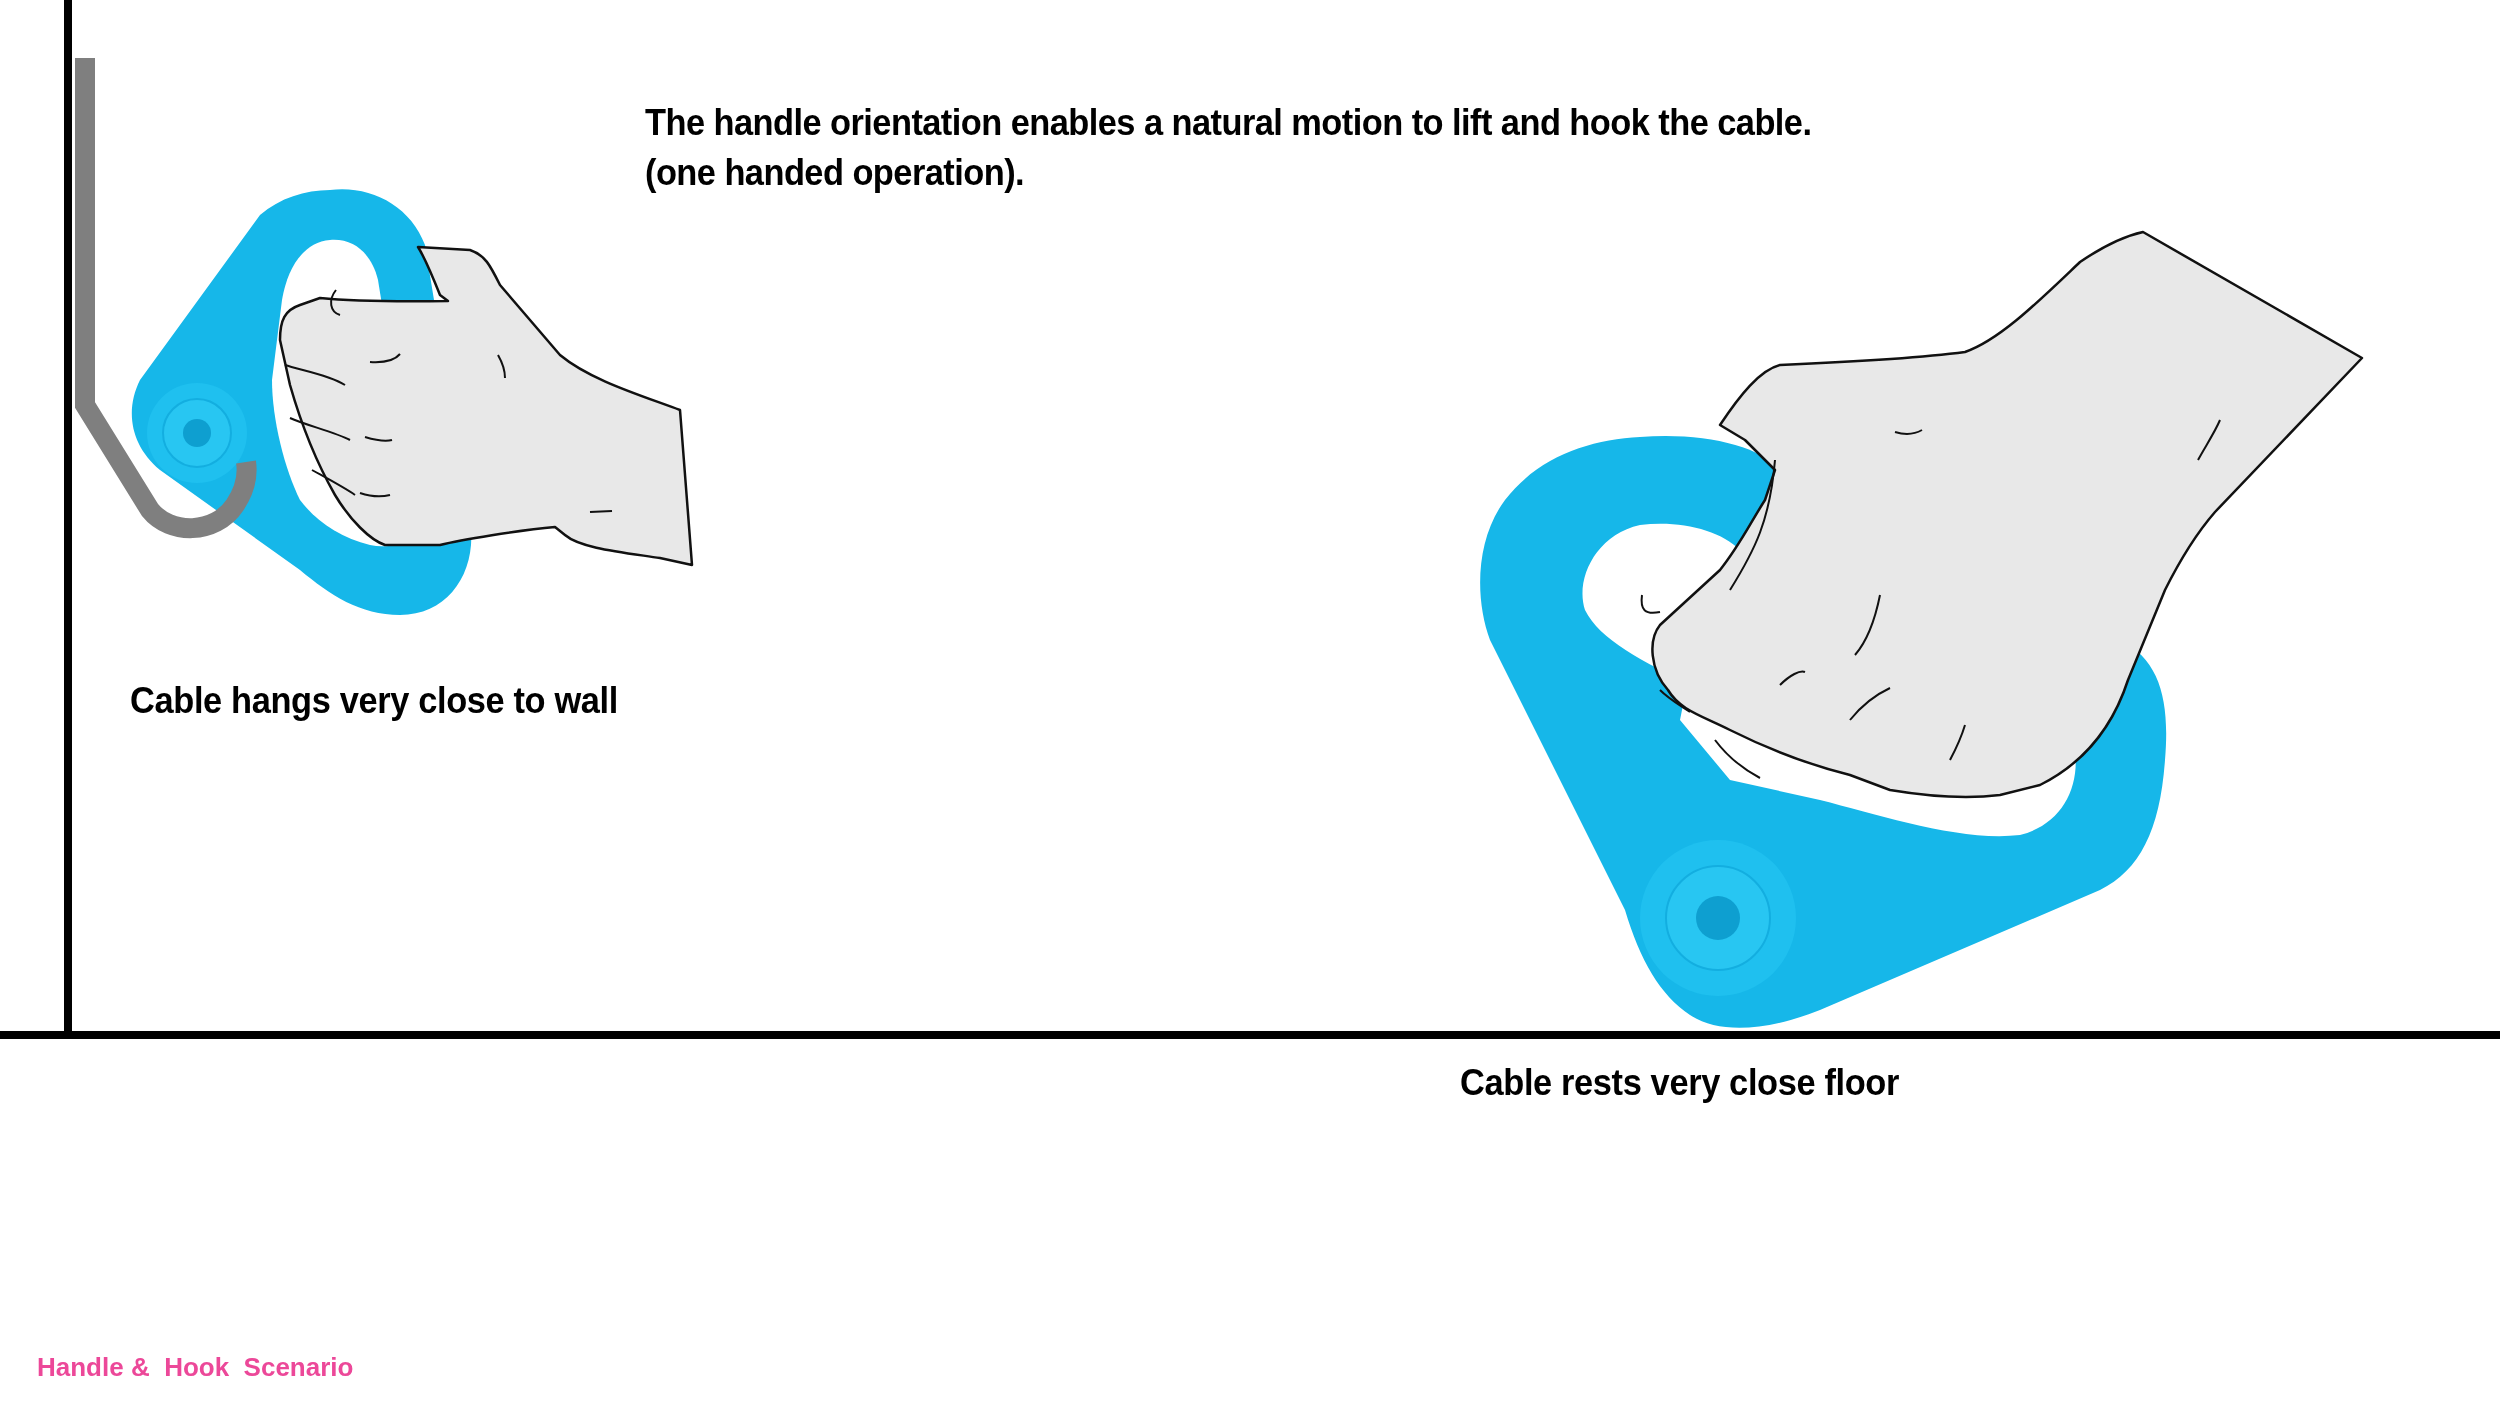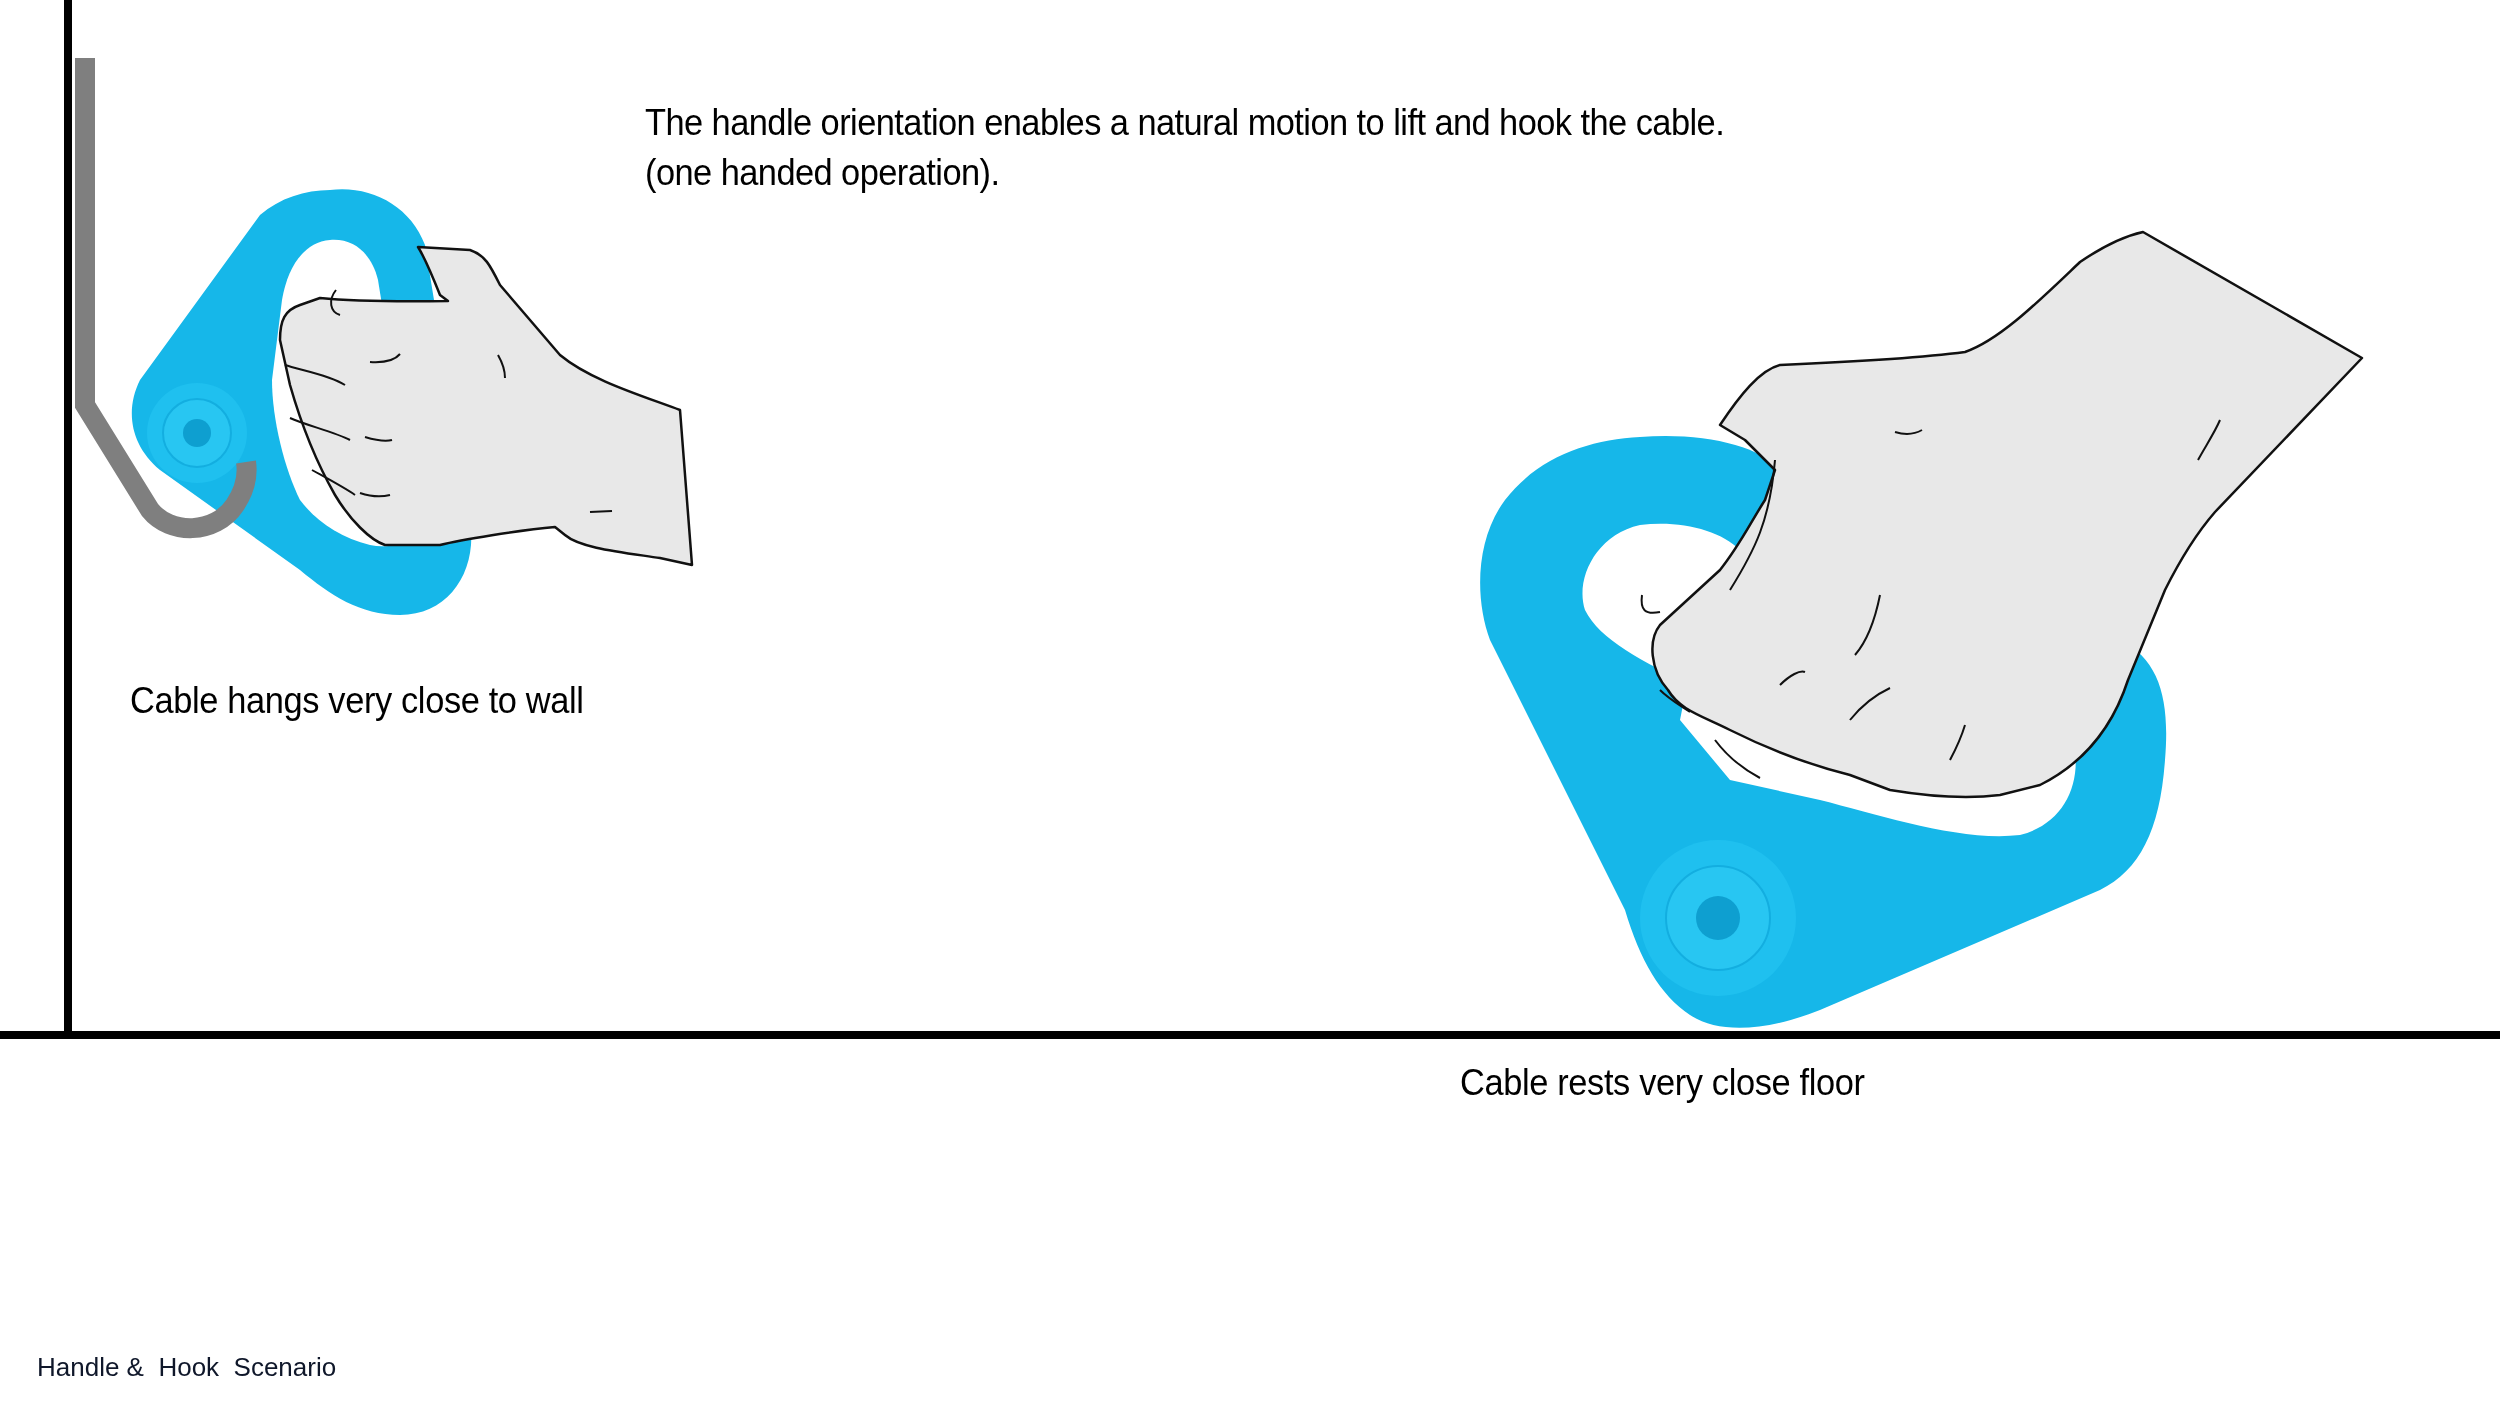--- a/index.html
+++ b/index.html
@@ -1,22 +1,22 @@
 <!DOCTYPE html>
 <html><head>
 <meta charset="utf-8">
 <style>
   html, body { margin: 0; padding: 0; background: #ffffff; }
   body { width: 2500px; height: 1406px; position: relative; overflow: hidden; font-family: "Liberation Sans", "DejaVu Sans", sans-serif; }
-  .canvas { position: absolute; left: 0; top: 0; width: 2088px; height: 1406px; }
+  .canvas { position: absolute; left: 0; top: 0; width: 2088px; height: 1406px; font-weight: bold; }
   .text { position: absolute; color: #000; font-family: "Liberation Sans", "DejaVu Sans", sans-serif; white-space: nowrap; }
   .headline { left: 645px; top: 98px; font-size: 37px; line-height: 50px; letter-spacing: -0.6px; transform: scaleX(0.93); transform-origin: left top; }
   .caption-wall { left: 130px; top: 680px; font-size: 37px; letter-spacing: -0.4px; transform: scaleX(0.93); transform-origin: left top; }
   .caption-floor { left: 1460px; top: 1062px; font-size: 37px; letter-spacing: -0.4px; transform: scaleX(0.93); transform-origin: left top; }
-  .footer { position: absolute; left: 37px; top: 1352px; font-size: 26px; color: #0f172a; white-space: pre; }
+  .footer { position: absolute; left: 37px; top: 1352px; font-size: 26px; color: #ec4899; white-space: pre; }
 </style>
 </head>
 <body>
 
 <div class="canvas">
 
   <svg width="2500" height="1406" viewBox="0 0 2500 1406" style="position:absolute;left:0;top:0">
 
     <rect x="64" y="0" width="8" height="1037" fill="#000"></rect>
 

